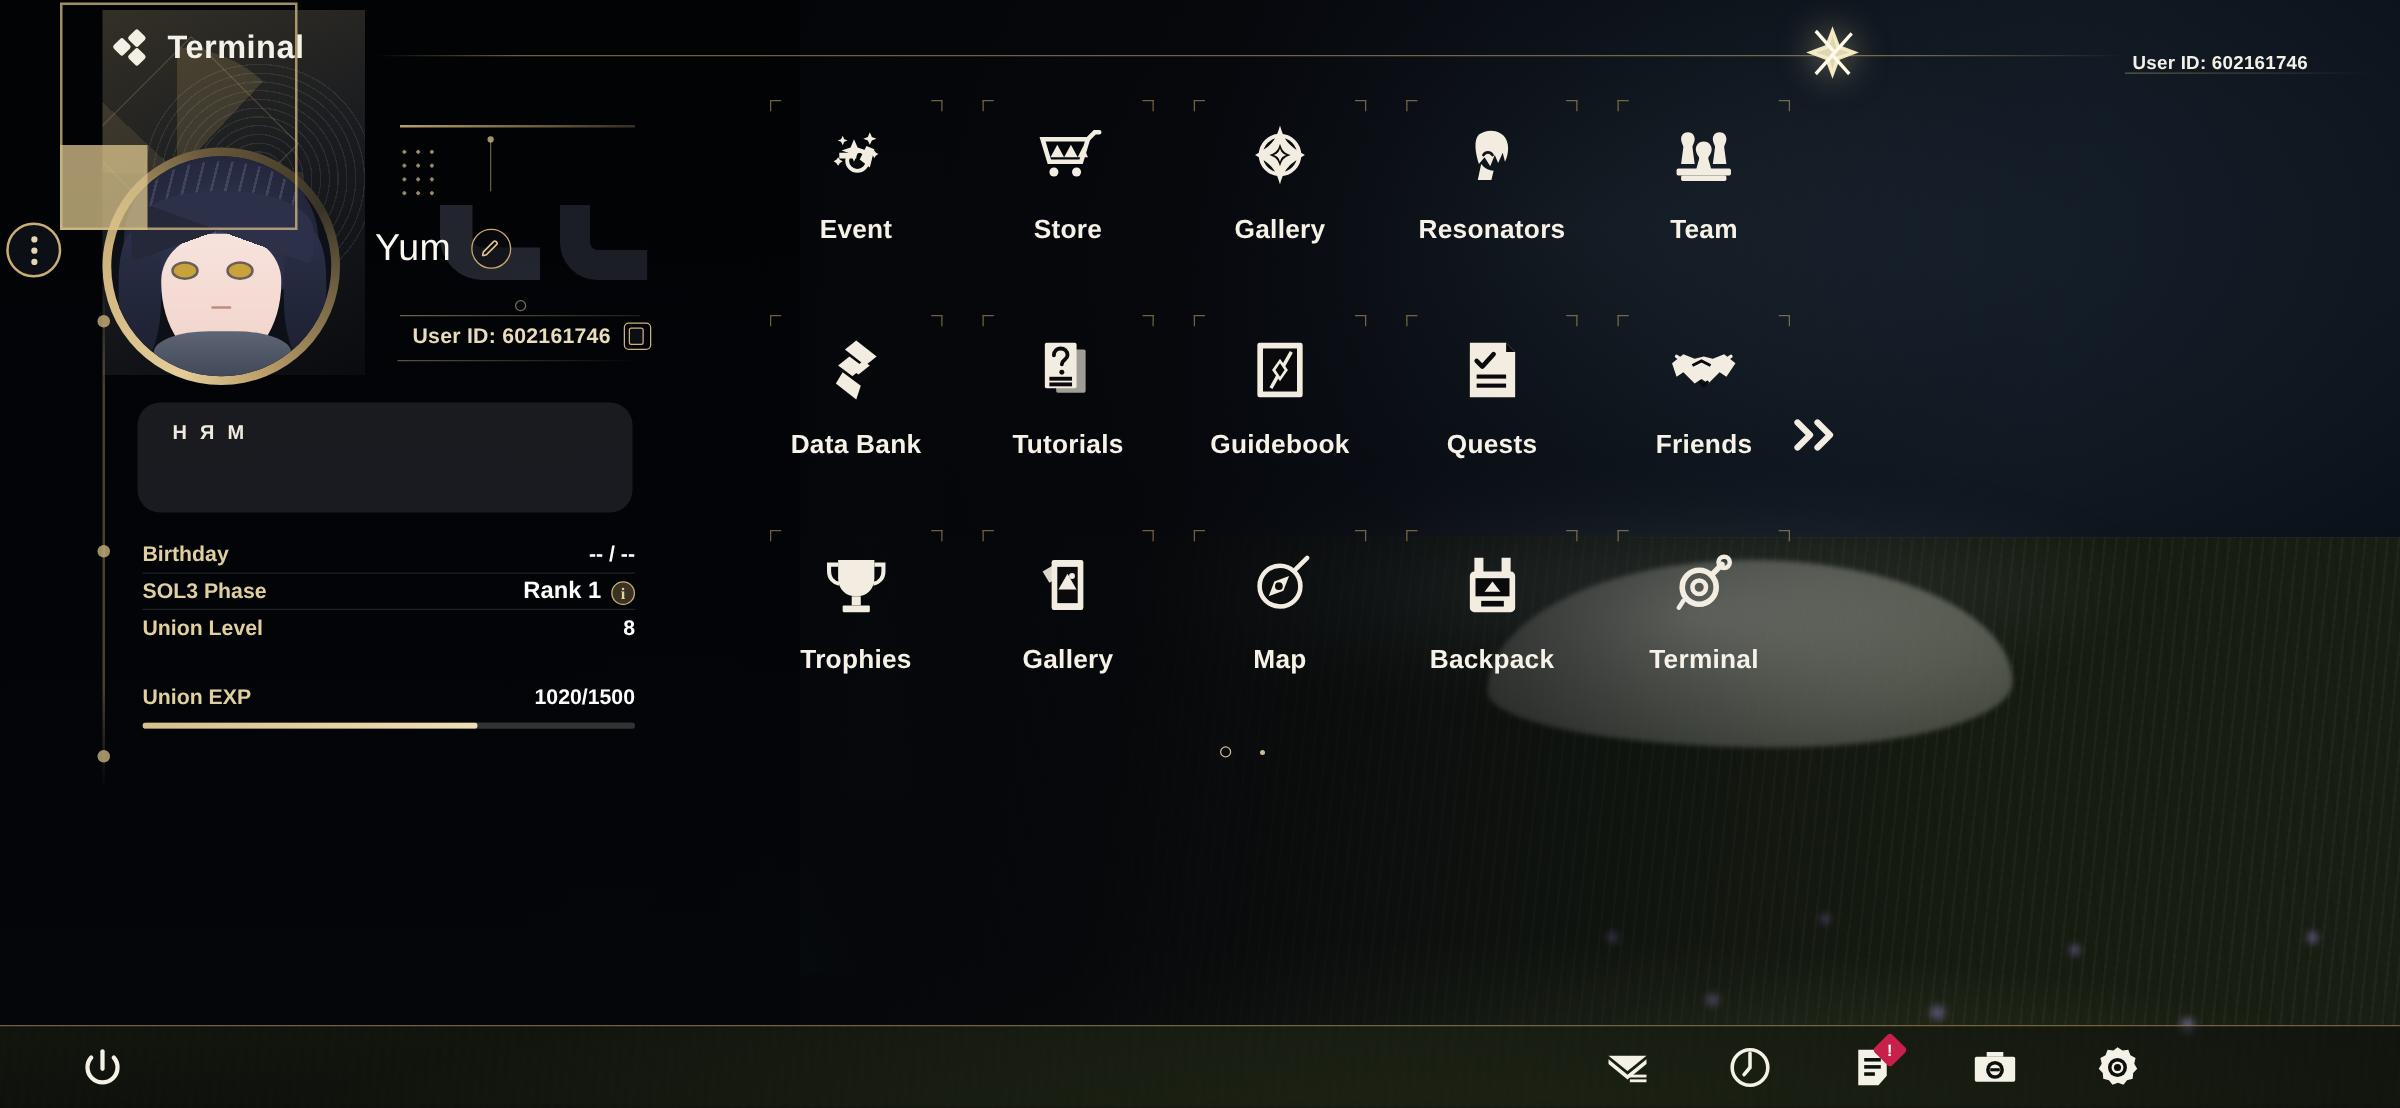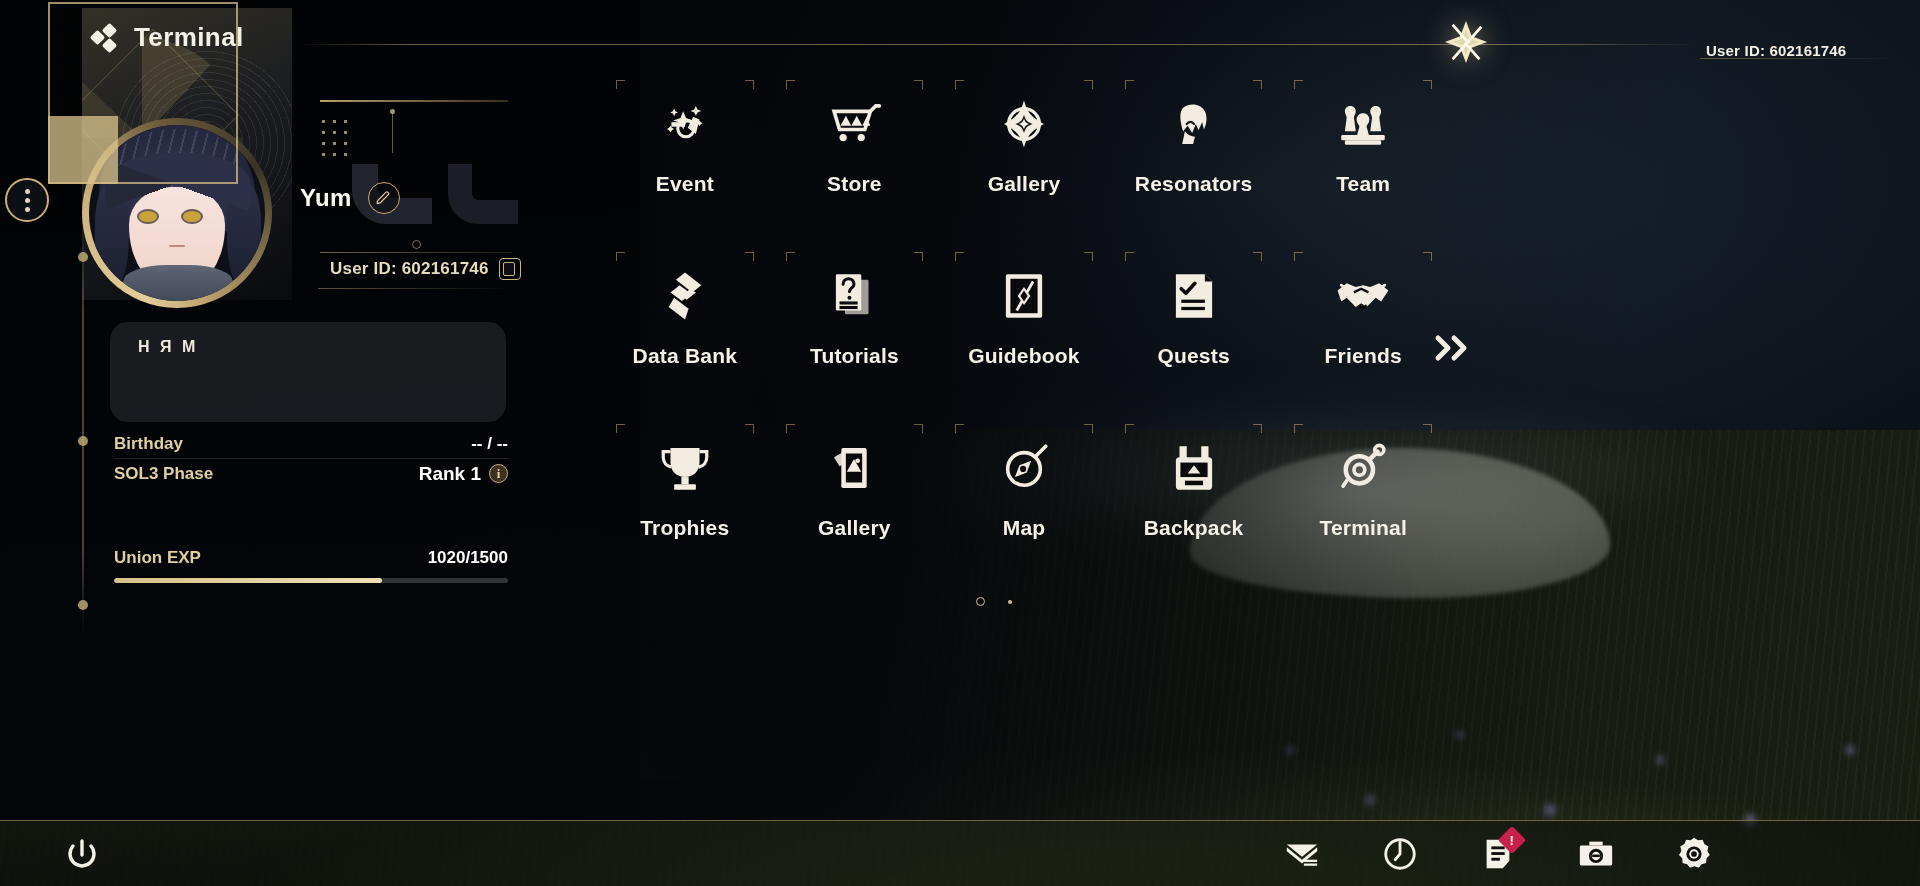--- a/index.html
+++ b/index.html
@@ -231,21 +231,21 @@
     border-left:24px solid rgba(34,38,48,.8); border-bottom:24px solid rgba(34,38,48,.8);
     border-bottom-left-radius:30px;
   }
   .sm-circle{ position:absolute; left:412px; top:240px; width:9px;height:9px;border-radius:50%; z-index:6;
     border:1px solid rgba(200,185,150,.6); }
 
   #player-name-row{
     position:absolute; left:300px; top:182px; z-index:8;
     display:flex; align-items:center; gap:16px;
   }
-  #player-name{ font-size:24px; font-weight:700; color:#fbf8f0; letter-spacing:.3px;}
+  #player-name{ font-size:30px; font-weight:400; color:#fbf8f0; letter-spacing:.3px;}
   #edit-name-btn{
     width:32px;height:32px;border-radius:50%;
     border:1.5px solid #caa96c; background:rgba(12,12,16,.6);
     display:flex;align-items:center;justify-content:center; cursor:pointer;
   }
   #edit-name-btn svg{ width:17px;height:17px; }
 
   .uid-rule{
     position:absolute; left:320px; top:252px; width:192px; height:1px; z-index:6;
     background:linear-gradient(90deg, rgba(200,180,130,.55), rgba(200,180,130,.15));
@@ -263,36 +263,36 @@
     content:""; position:absolute; left:3px; top:3px; width:10px;height:12px;
     border:1.6px solid #cbb27f; border-radius:2px; background:#0d0e13;
   }
   .uid-rule2{
     position:absolute; left:318px; top:288px; width:194px; height:1px; z-index:6;
     background:linear-gradient(90deg, rgba(200,180,130,.45), rgba(200,180,130,0));
   }
 
   
   #signature-box{
-    position:absolute; left:110px; top:322px; width:396px; height:100px; z-index:8;
+    position:absolute; left:110px; top:322px; width:396px; height:88px; z-index:8;
     background:rgba(46,48,52,.55); border-radius:18px;
     display:flex; align-items:flex-start; padding:16px 28px; cursor:pointer;
   }
   #signature-text{ font-size:16px; letter-spacing:3px; color:#efeadd; font-weight:600; }
 
   
   #stats{ position:absolute; left:114px; top:430px; width:394px; z-index:8; }
   .stat-row{
     display:flex; justify-content:space-between; align-items:center;
     height:29px; border-bottom:1px solid rgba(235,235,235,.13);
   }
   .stat-row:last-child{ border-bottom:none; }
   .stat-label{ font-size:17px; font-weight:700; color:#e0cf9f; }
   .stat-value{ font-size:17px; font-weight:700; color:#ffffff; display:flex; align-items:center; gap:8px;}
-  .stat-value.rank{ font-size:19px; }
+  .stat-value.rank{ font-size:19px;align-items:flex-end; }
   #sol3-info{
     width:19px;height:19px;border-radius:50%;
     background:#3a3222; border:1px solid #c8b078; color:#e8d49a;
     font-size:13px; font-weight:700; display:flex; align-items:center; justify-content:center;
     font-family:"Liberation Serif", serif; cursor:pointer;
   }
   #exp-block{ position:absolute; left:114px; top:548px; width:394px; z-index:8; }
   #exp-head{ display:flex; justify-content:space-between; align-items:baseline; }
   #exp-label{ font-size:17px; font-weight:700; color:#e0cf9f;}
   #exp-value{ font-size:17px; font-weight:700; color:#fff;}
@@ -460,20 +460,24 @@
     <span class="stat-label">Birthday</span>
     <span class="stat-value">-- / --</span>
   </div>
   <div class="stat-row">
     <span class="stat-label">SOL3 Phase</span>
     <span class="stat-value rank">
       <span>Rank 1</span>
       <span id="sol3-info">i</span>
     </span>
   </div>
+  <div class="stat-row">
+    <span class="stat-label">Union Level</span>
+    <span class="stat-value">8</span>
+  </div>
 </div>
 
 <div id="exp-block">
   <div id="exp-head">
     <span id="exp-label">Union EXP</span>
     <span id="exp-value">1020/1500</span>
   </div>
   <div id="exp-bar">
     <div id="exp-fill" style="width: 68%;"></div>
   </div>

